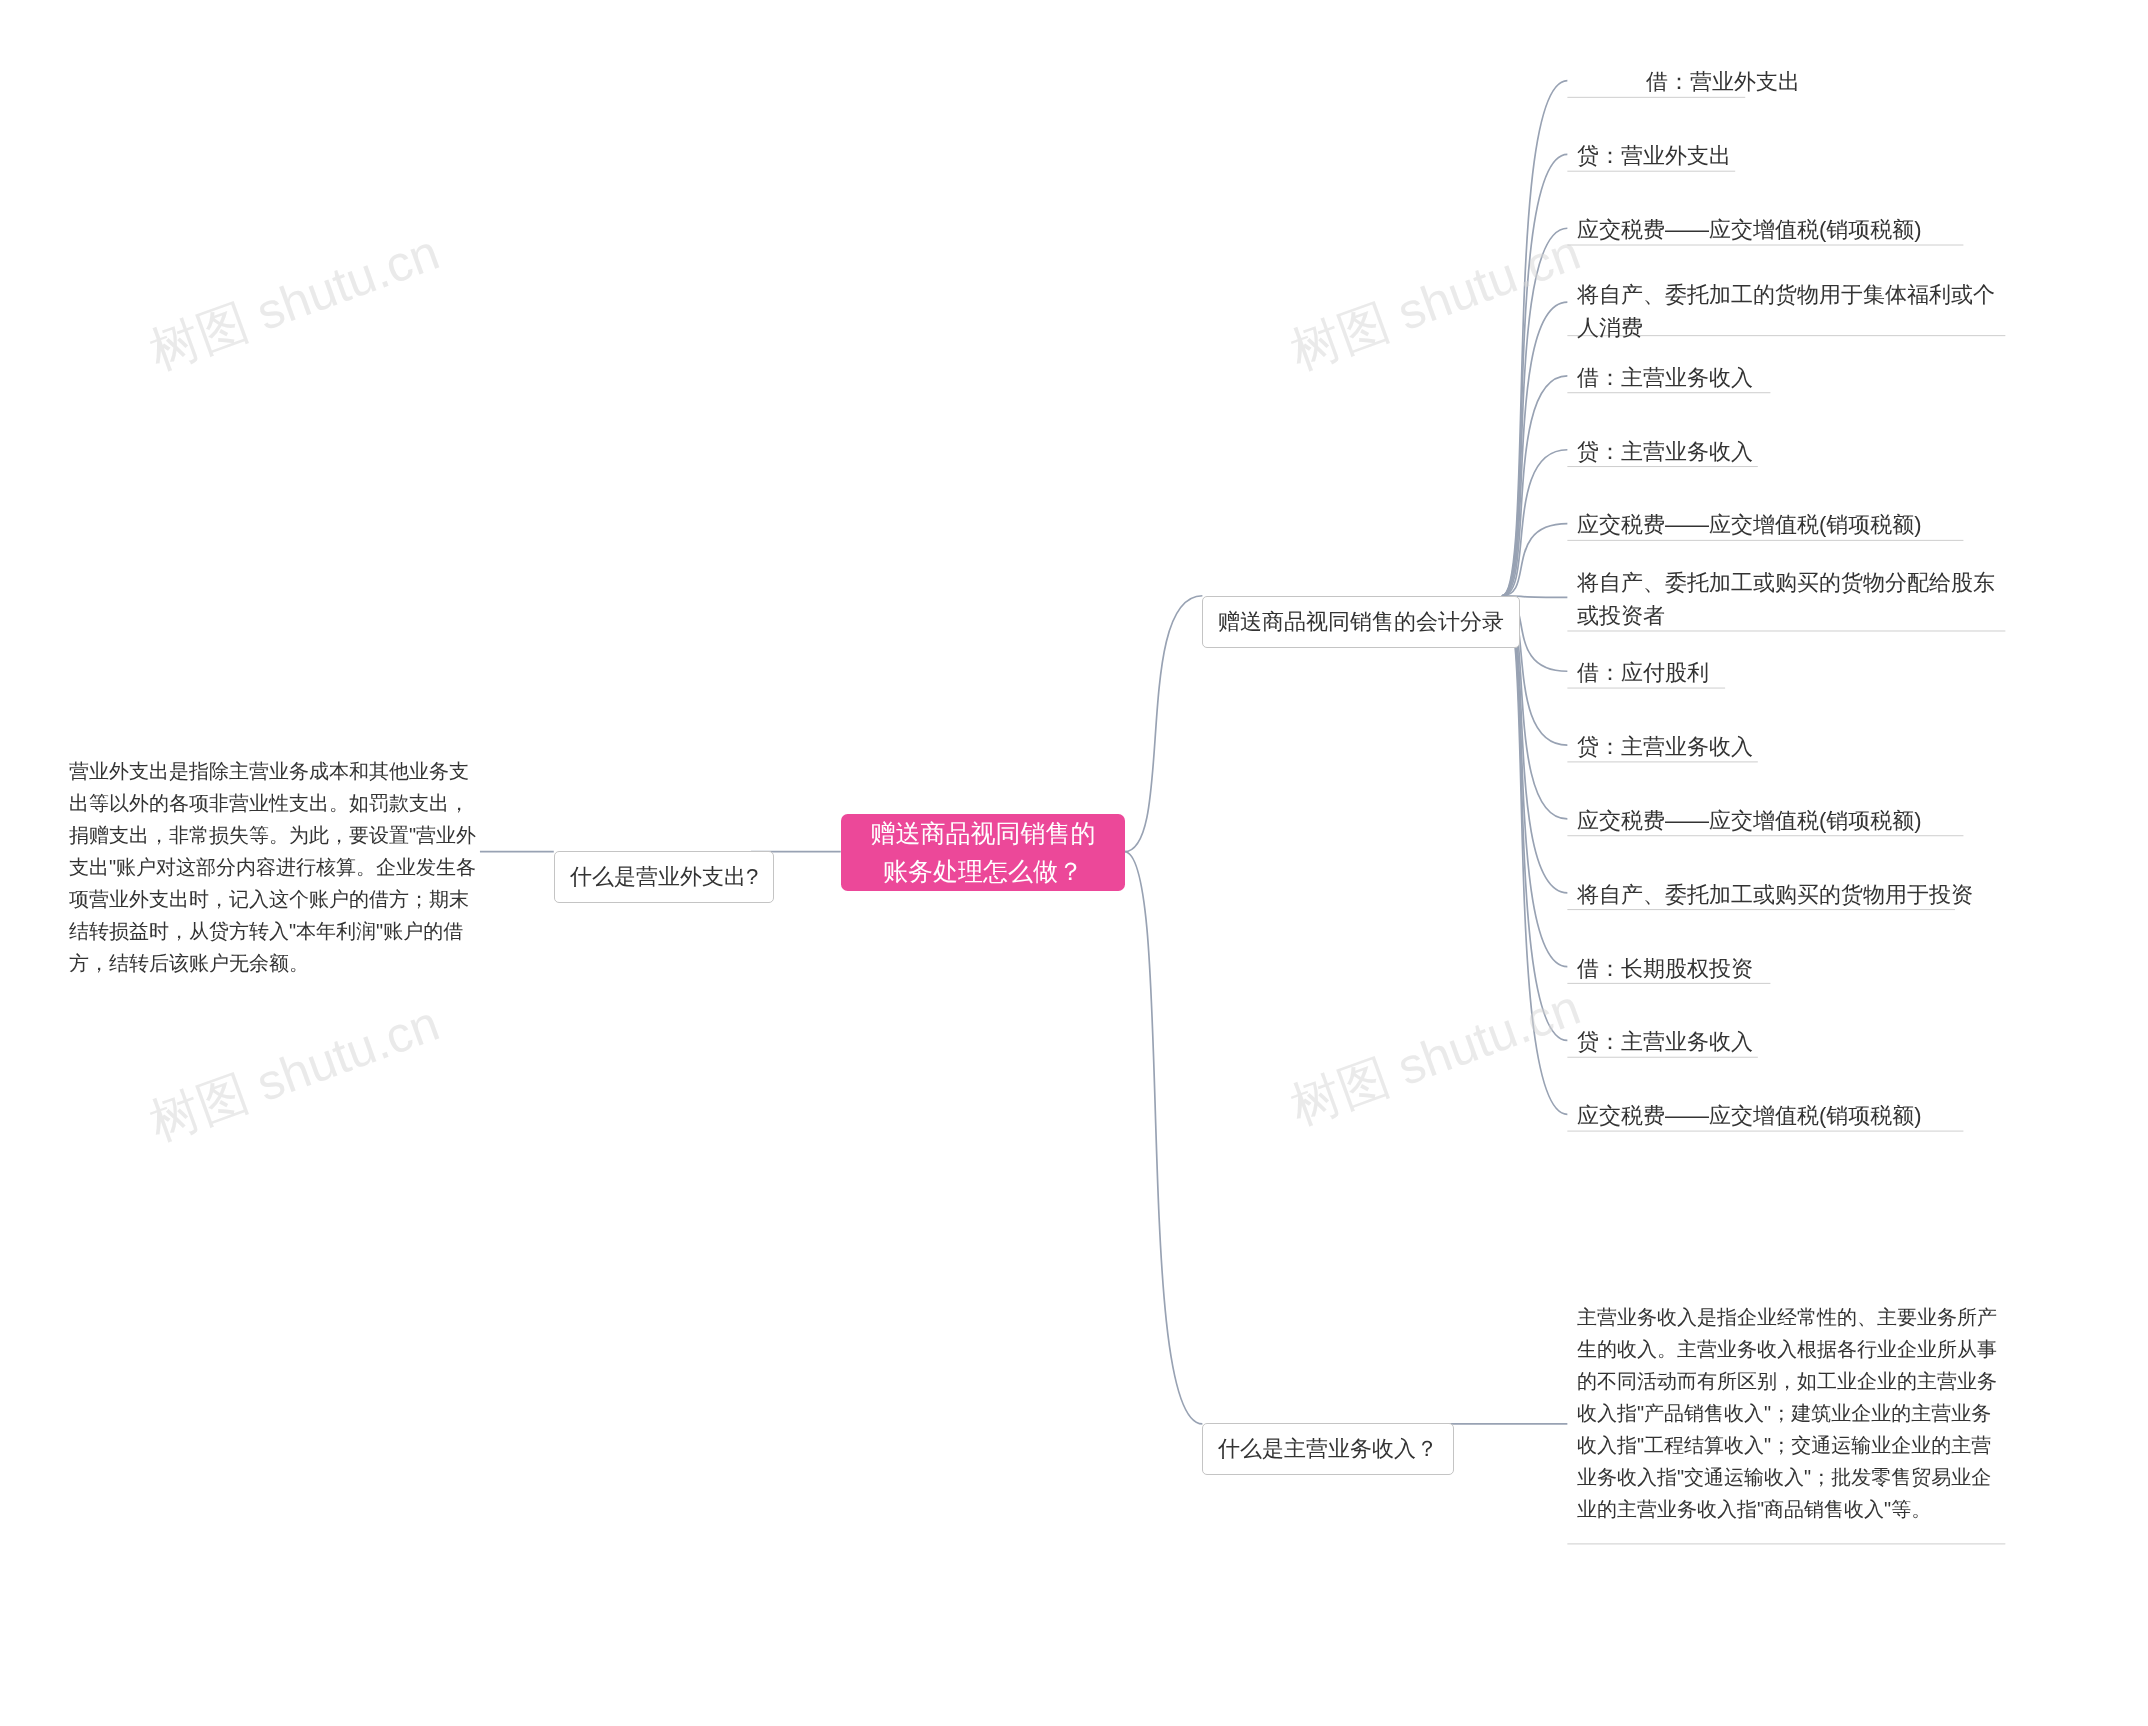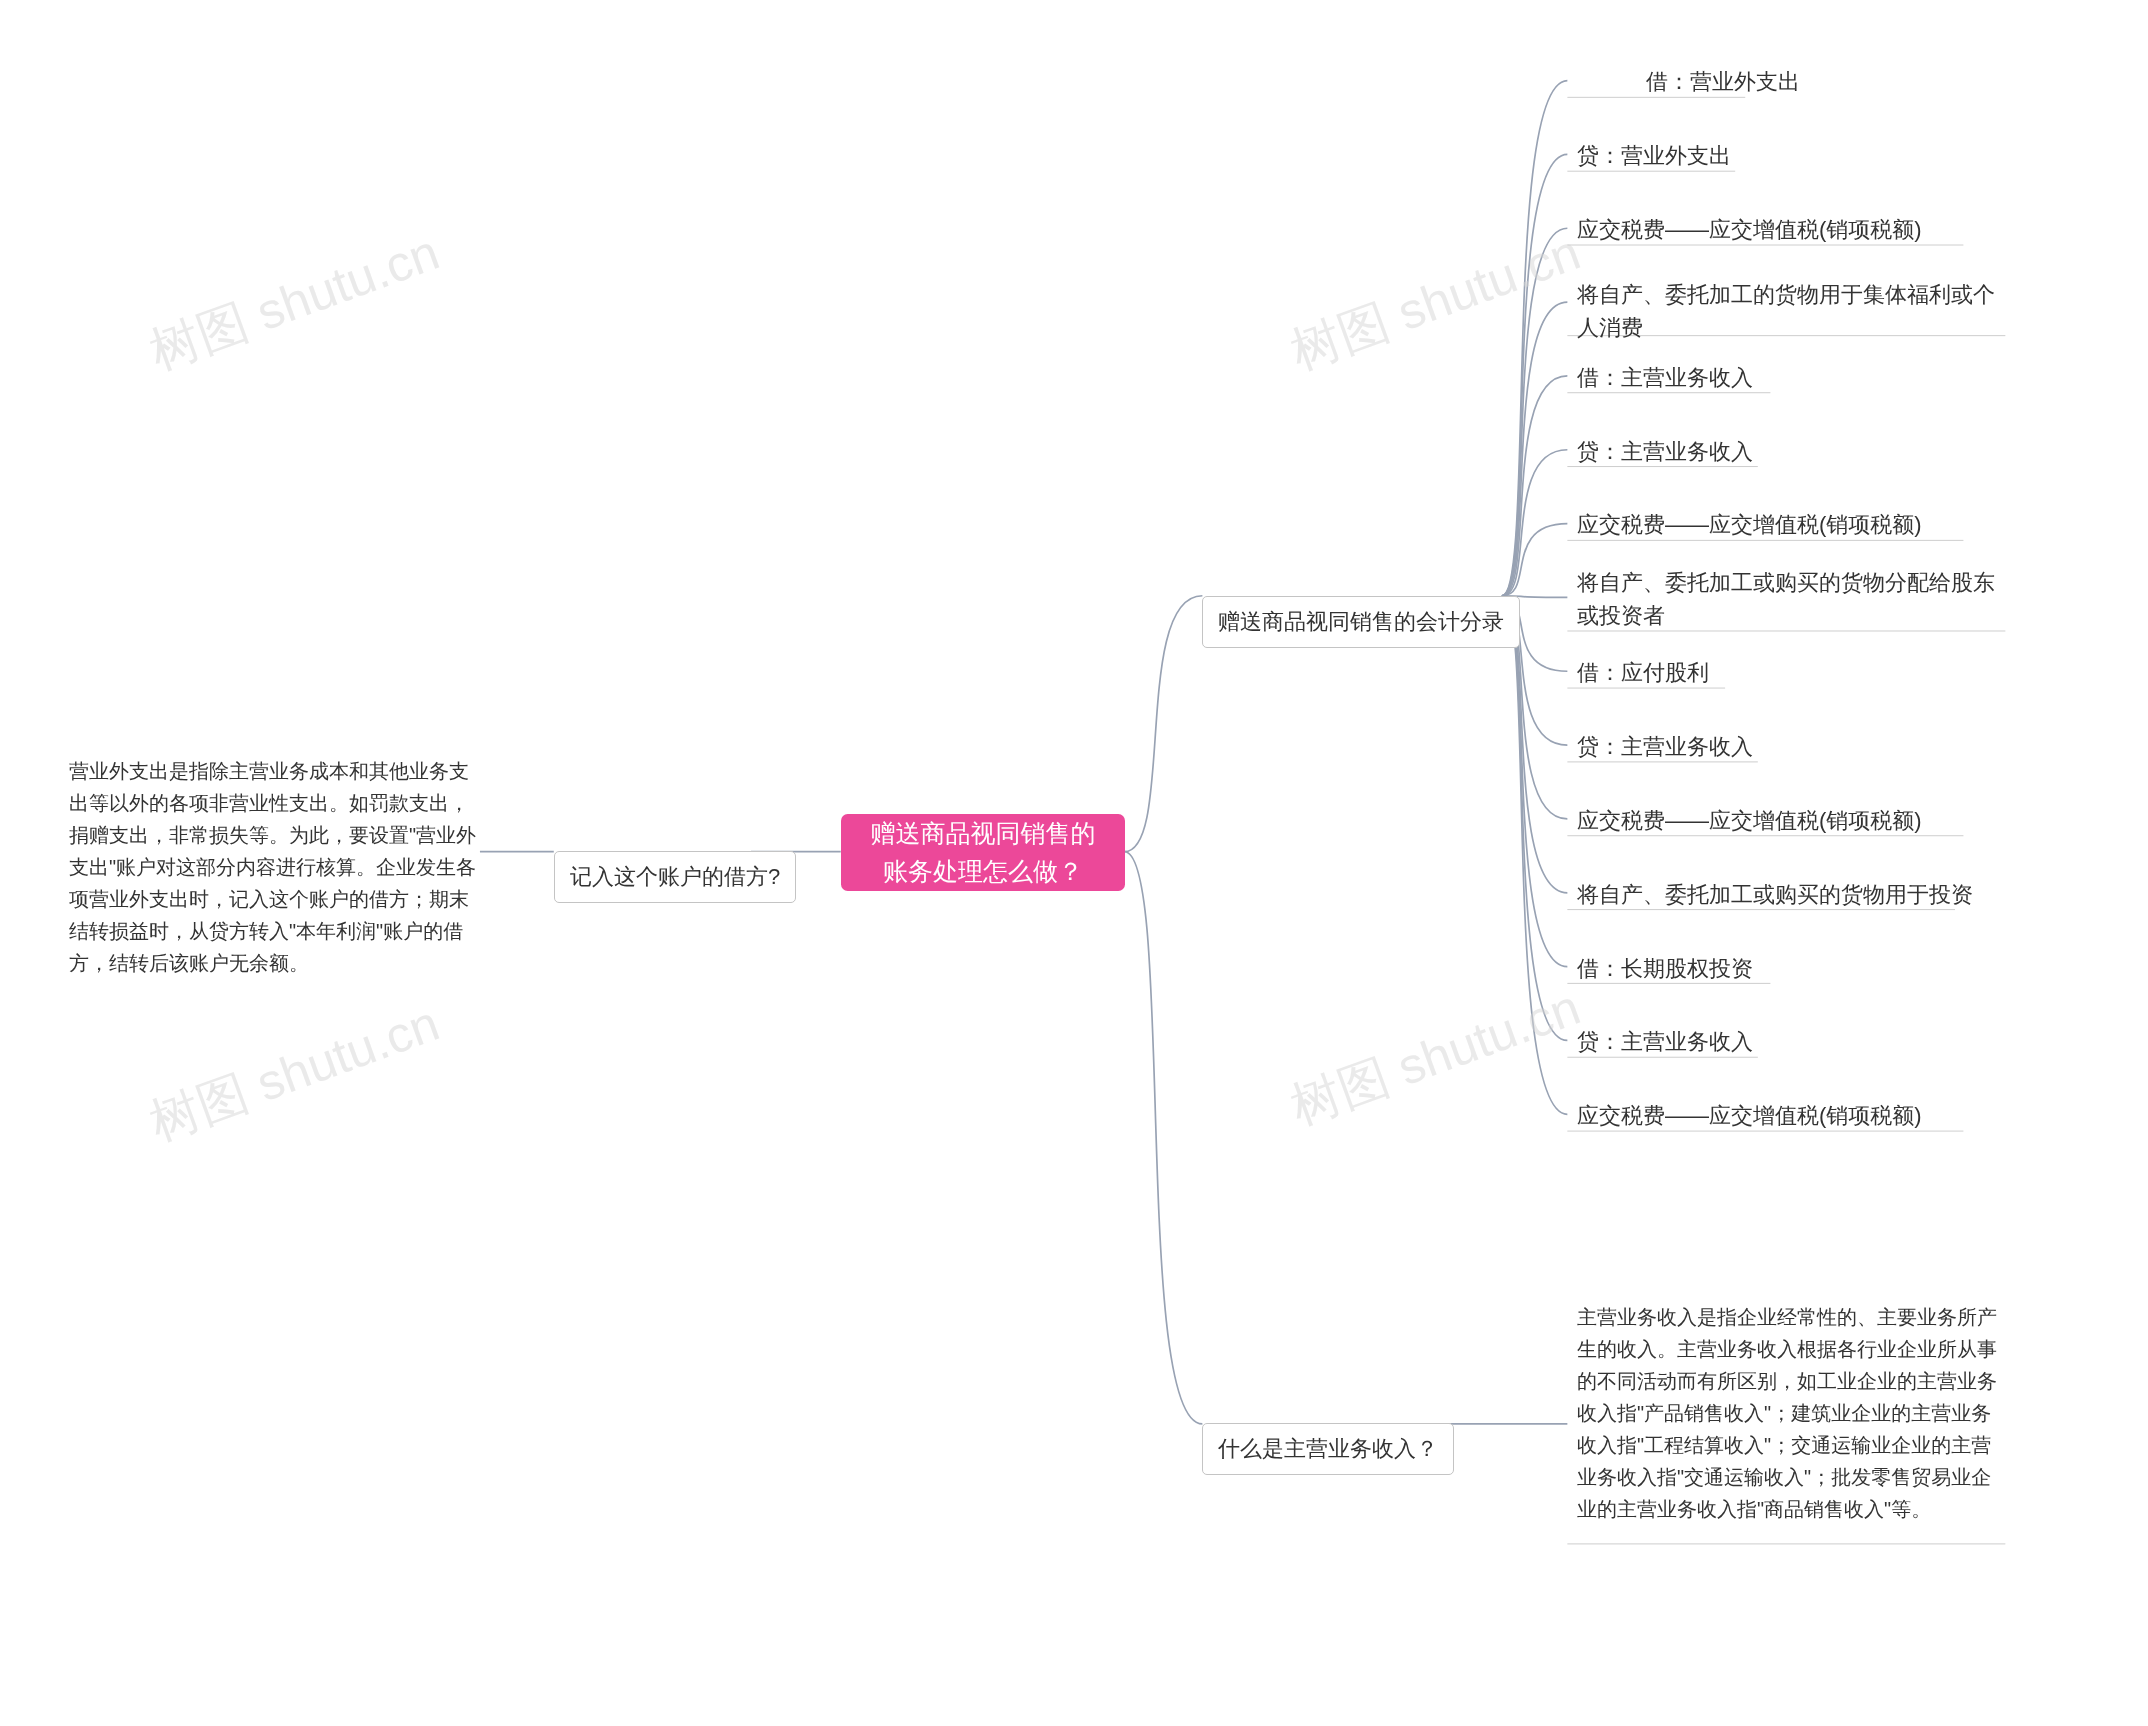--- a/index.html
+++ b/index.html
@@ -109,21 +109,21 @@
   <line x1="1868" y1="1840" x2="2390" y2="1840" stroke="#c4c4c4" stroke-width="1"></line>
 </svg>
 
 <div class="watermark" style="left:143px; top:269px;">树图 shutu.cn</div>
 <div class="watermark" style="left:143px; top:1040px;">树图 shutu.cn</div>
 <div class="watermark" style="left:1284px; top:269px;">树图 shutu.cn</div>
 <div class="watermark" style="left:1284px; top:1024px;">树图 shutu.cn</div>
 
 <div class="node root" style="left:841px; top:814px; width:284px;">赠送商品视同销售的账务处理怎么做？</div>
 
-<div class="node box" style="left:554px; top:831px;">记入这个账户的借方?</div>
+<div class="node box" style="left:554px; top:831px;">什么是营业外支出?</div>
 
 <div class="node para" style="left:69px; top:755px; width:411px;">营业外支出是指除主营业务成本和其他业务支出等以外的各项非营业性支出。如罚款支出，捐赠支出，非常损失等。为此，要设置"营业外支出"账户对这部分内容进行核算。企业发生各项营业外支出时，记入这个账户的借方；期末结转损益时，从贷方转入"本年利润"账户的借方，结转后该账户无余额。</div>
 
 <div class="node box" style="left:1202px; top:576px;">赠送商品视同销售的会计分录</div>
 
 <div class="node box" style="left:1202px; top:1403px;">什么是主营业务收入？</div>
 
 <div class="node leaf" style="left:1646px; top:65px; width:420px;">借：营业外支出</div>
 <div class="node leaf" style="left:1577px; top:139px; width:420px;">贷：营业外支出</div>
 <div class="node leaf" style="left:1577px; top:213px; width:436px;">应交税费——应交增值税(销项税额)</div>

